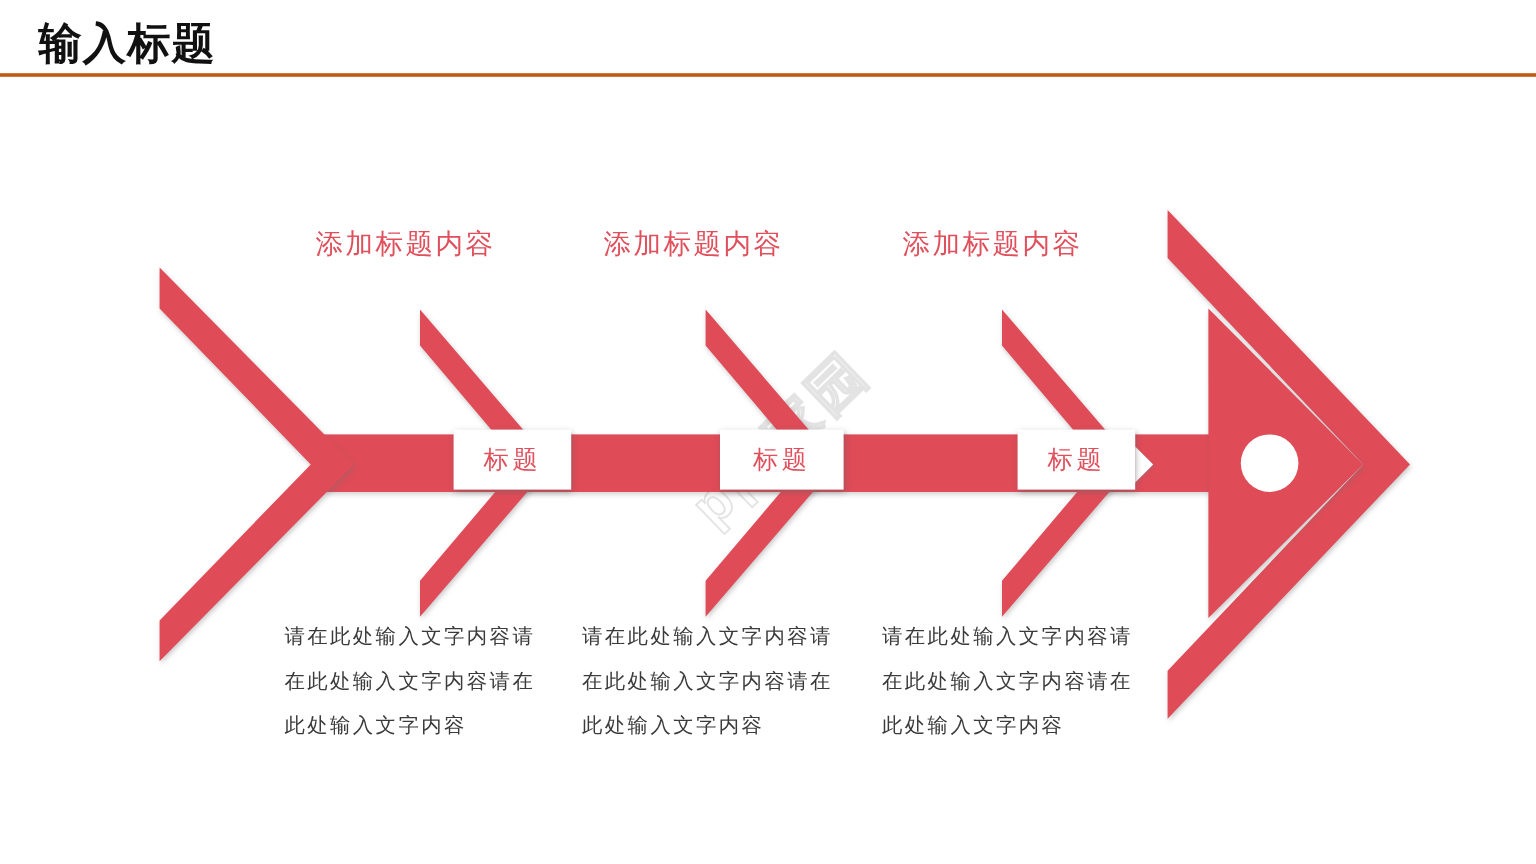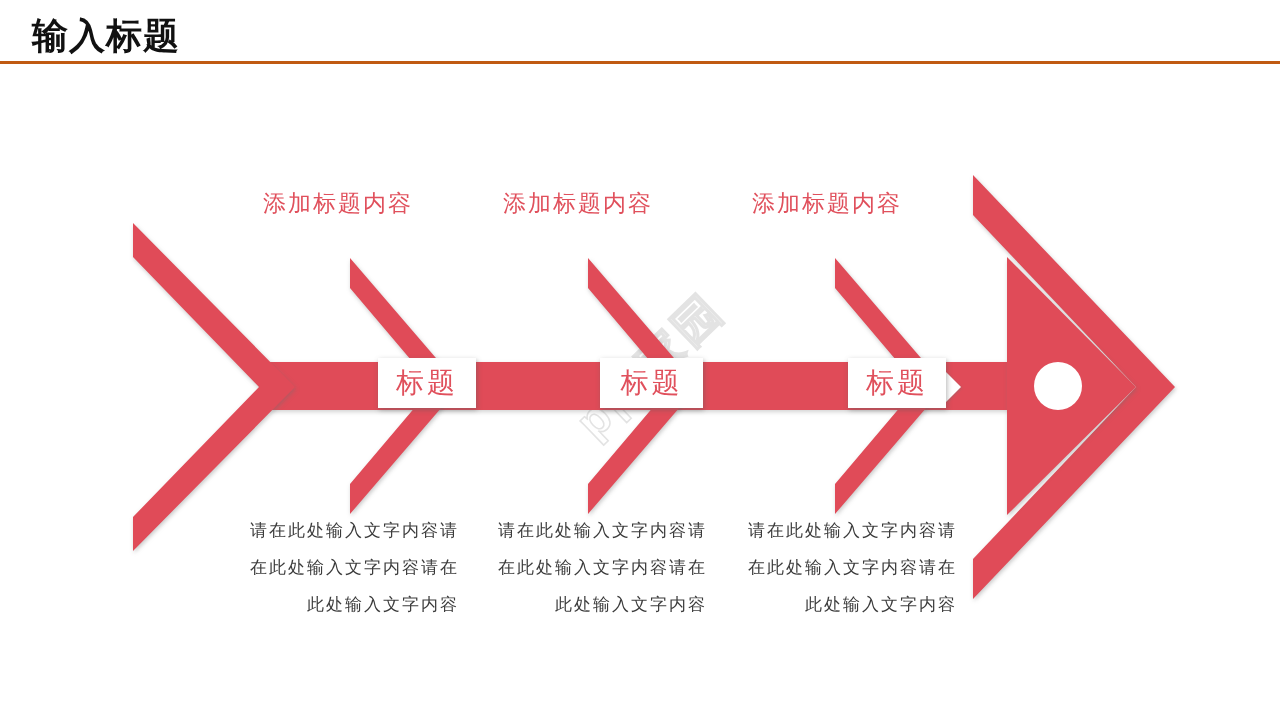--- a/index.html
+++ b/index.html
@@ -30,25 +30,25 @@
   .section-header{
     position:absolute;top:188px;width:220px;text-align:center;
     font-size:23px;color:#E0505C;letter-spacing:2px;font-weight:400;white-space:nowrap;
   }
   .header-1{left:228px;} .header-2{left:468px;} .header-3{left:717px;}
   .label-box{
     position:absolute;top:358px;height:50px;background:#ffffff;
     box-shadow:1px 2px 5px rgba(90,90,90,0.45);
     display:flex;align-items:center;justify-content:center;
   }
-  .label-box span{font-size:28px;color:#E0505C;letter-spacing:3px;}
+  .label-box span{font-size:21px;color:#E0505C;letter-spacing:3px;}
   .box-1{left:378px;width:98px;} .box-2{left:600px;width:103px;} .box-3{left:848px;width:98px;}
   .body-block{
     position:absolute;top:512px;width:222px;
-    font-size:17px;color:#3b3b3b;letter-spacing:2px;line-height:37px;text-align:right;
+    font-size:17px;color:#3b3b3b;letter-spacing:2px;line-height:37px;
   }
   .body-1{left:237px;} .body-2{left:485px;} .body-3{left:735px;}
   .body-block .bline{white-space:nowrap;}
 </style>
 </head>
 <body>
 
 <div class="slide">
 
   <div class="slide-title">输入标题</div>

